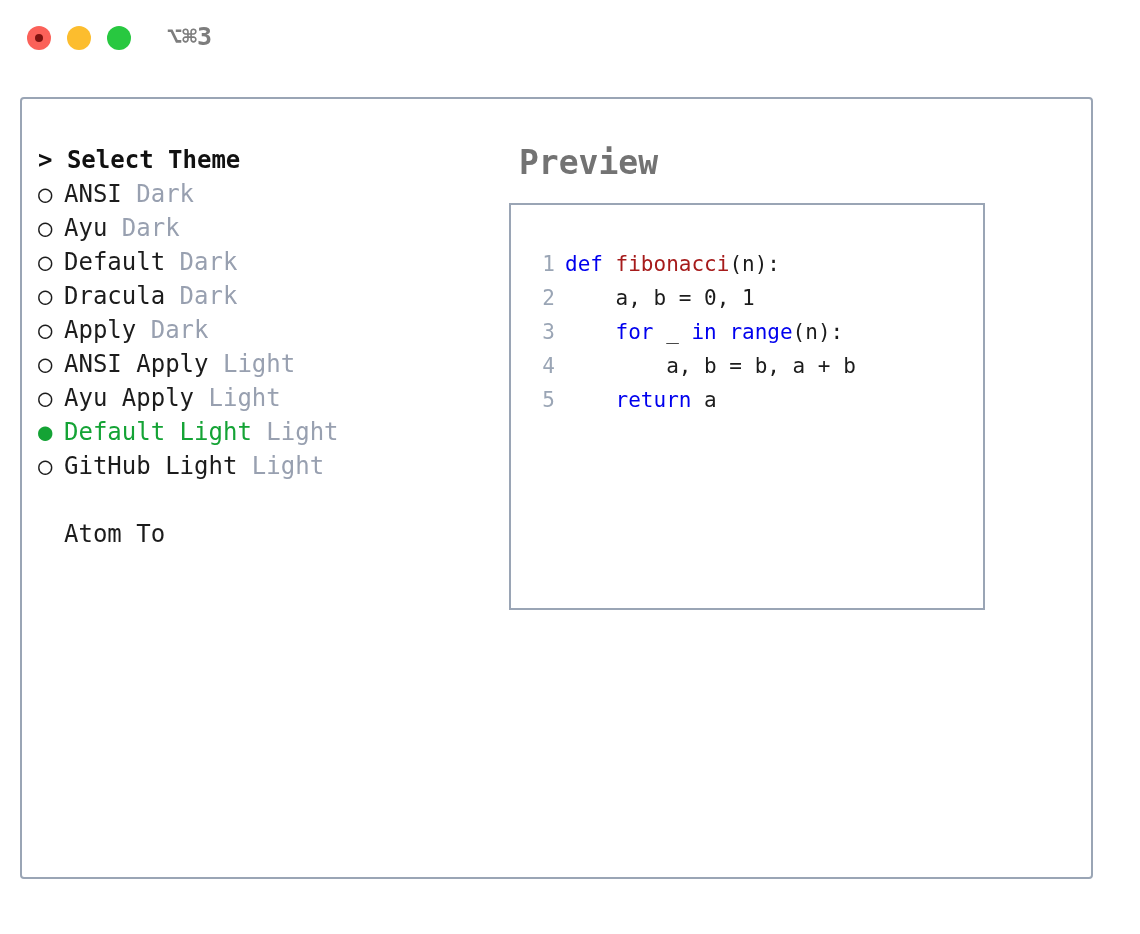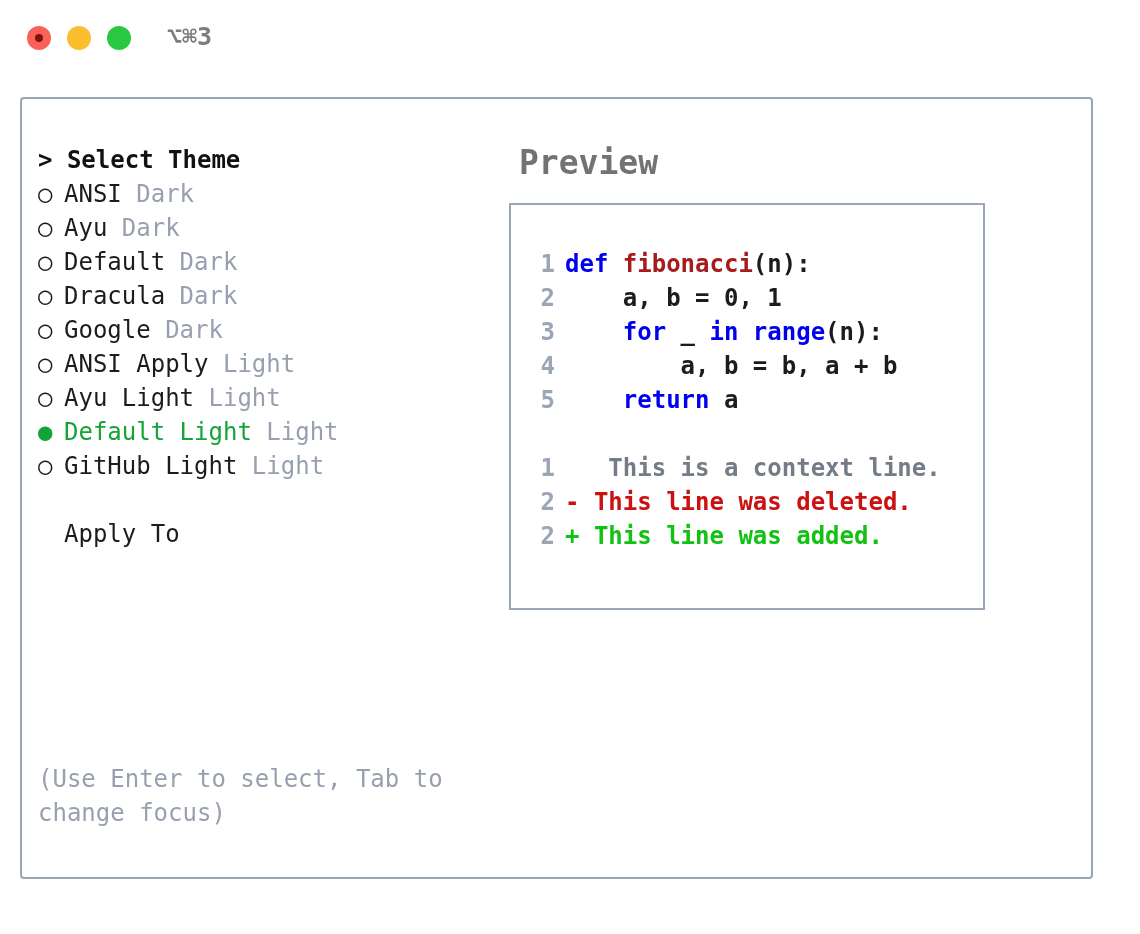--- a/index.html
+++ b/index.html
@@ -132,22 +132,21 @@
   #code {
     position: absolute;
     left: 20px;
     top: 42px;
     font-size: 24px;
   }
   .code-line {
     height: 34px;
     line-height: 34px;
     white-space: pre;
-    font-size: 24px;
-    font-weight: bold;
+    font-size: 21px;
   }
   .ln {
     display: inline-block;
     width: 24px;
     text-align: right;
     color: #9aa5b5;
     margin-right: 10px;
   }
   .kw  { color: #0000ee; }
   .fn  { color: #a61b1b; }
@@ -172,46 +171,40 @@
 
   <div id="frame">
 
     <div id="left-col">
       <div class="row header-row">&gt; Select Theme</div>
       <div id="theme-list">
           <div class="row"><span class="bullet">○</span><span>ANSI</span><span> </span><span class="dim">Dark</span></div>
           <div class="row"><span class="bullet">○</span><span>Ayu</span><span> </span><span class="dim">Dark</span></div>
           <div class="row"><span class="bullet">○</span><span>Default</span><span> </span><span class="dim">Dark</span></div>
           <div class="row"><span class="bullet">○</span><span>Dracula</span><span> </span><span class="dim">Dark</span></div>
-          <div class="row"><span class="bullet">○</span><span>Google</span><span> </span><span class="dim">Dark</span></div>
+          <div class="row"><span class="bullet">○</span><span>Apply</span><span> </span><span class="dim">Dark</span></div>
           <div class="row"><span class="bullet">○</span><span>ANSI Apply</span><span> </span><span class="dim">Light</span></div>
-          <div class="row"><span class="bullet">○</span><span>Ayu Light</span><span> </span><span class="dim">Light</span></div>
+          <div class="row"><span class="bullet">○</span><span>Ayu Apply</span><span> </span><span class="dim">Light</span></div>
           <div class="row"><span class="bullet sel">●</span><span class="sel">Default Light</span><span> </span><span class="dim">Light</span></div>
           <div class="row"><span class="bullet">○</span><span>GitHub Light</span><span> </span><span class="dim">Light</span></div>
         </div>
       <div class="spacer"></div>
-      <div class="row"><span class="bullet"> </span><span>Apply To</span></div>
+      <div class="row"><span class="bullet"> </span><span>Atom To</span></div>
     </div>
 
-    <div id="hint">(Use Enter to select, Tab to change focus)</div>
 
     <div id="preview-title">Preview</div>
 
     <div id="preview-box">
       <div id="code">
         <div id="code-lines">
             <div class="code-line"><span class="ln">1</span><span class="kw">def </span><span class="fn">fibonacci</span><span class="txt">(n):</span></div>
             <div class="code-line"><span class="ln">2</span><span class="txt">    a, b = 0, 1</span></div>
             <div class="code-line"><span class="ln">3</span><span class="txt">    </span><span class="kw">for</span><span class="txt"> _ </span><span class="kw">in range</span><span class="txt">(n):</span></div>
             <div class="code-line"><span class="ln">4</span><span class="txt">        a, b = b, a + b</span></div>
             <div class="code-line"><span class="ln">5</span><span class="txt">    </span><span class="kw">return</span><span class="txt"> a</span></div>
           </div>
         <div class="gap"></div>
-        <div id="diff-lines">
-            <div class="code-line"><span class="ln">1</span><span class="ctx"> </span><span class="ctx">  This is a context line.</span></div>
-            <div class="code-line"><span class="ln">2</span><span class="del">-</span><span class="del"> This line was deleted.</span></div>
-            <div class="code-line"><span class="ln">2</span><span class="add">+</span><span class="add"> This line was added.</span></div>
-          </div>
       </div>
     </div>
 
   </div>
 </div>
 
 </body></html>

